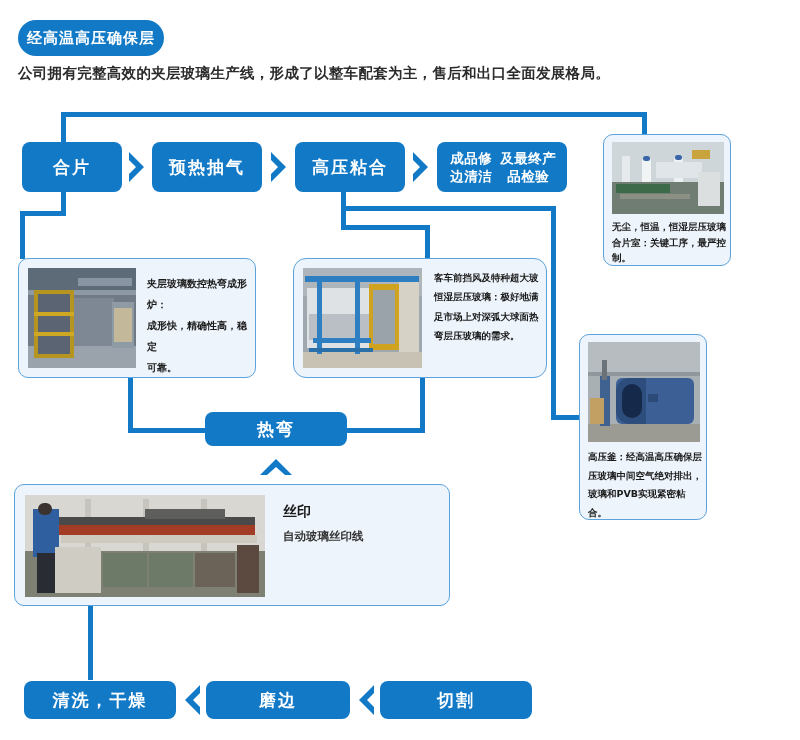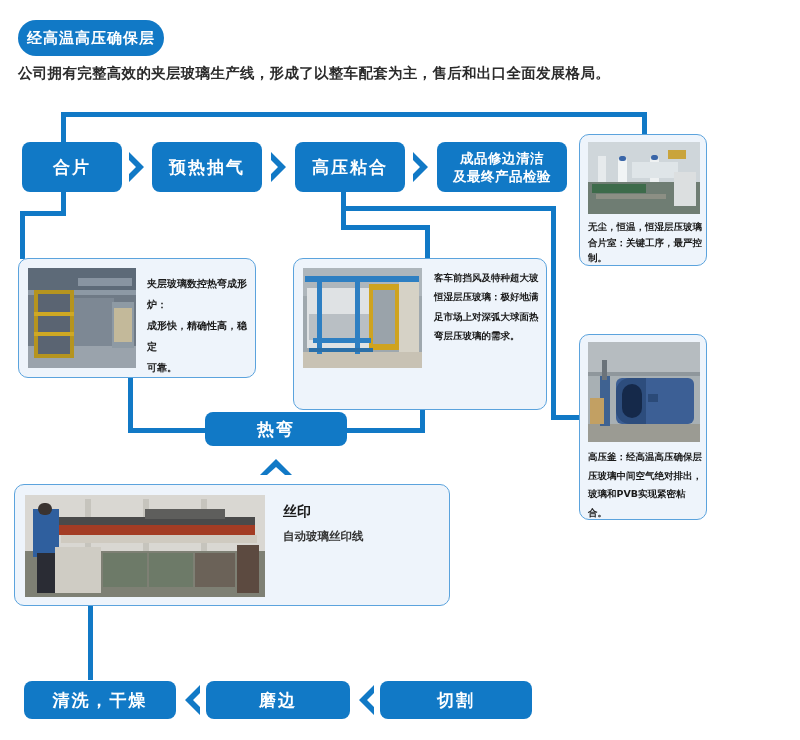--- a/index.html
+++ b/index.html
@@ -118,26 +118,26 @@
 <div class="abs pbox big" style="left:295px;top:142px;width:110px;height:50px;">
   <span>高压粘合</span>
 </div>
 
 <div class="abs chev" style="left:410px;top:150px;">
   <svg width="22" height="34" viewBox="0 0 22 34">
       <path d="M3 2 L18 17 L3 32 L3 24 L10 17 L3 10 Z" fill="#1179c6"></path>
     </svg>
 </div>
 
-<div class="abs pbox two-line" style="left:437px;top:142px;width:114px;height:50px;flex-direction:column;">
+<div class="abs pbox two-line" style="left:437px;top:142px;width:114px;height:50px;flex-direction:row;">
   <span>成品修边清洁</span>
   <span>及最终产品检验</span>
 </div>
 
-<div class="abs card" style="left:579px;top:134px;width:128px;height:132px;">
+<div class="abs card" style="left:603px;top:134px;width:128px;height:132px;">
   <div class="card-photo" style="position:absolute;left:8px;top:7px;width:112px;height:72px;background:#b9c3c9;">
     <div class="ph" style="left:0;top:0;width:112px;height:40px;background:#cfd6da;"></div>
     <div class="ph" style="left:0;top:40px;width:112px;height:32px;background:#6f7d73;"></div>
     <div class="ph" style="left:4px;top:42px;width:54px;height:9px;background:#3d6b4a;"></div>
     <div class="ph" style="left:8px;top:52px;width:70px;height:5px;background:#8c8f84;"></div>
     <div class="ph" style="left:10px;top:14px;width:8px;height:26px;background:#e6eaec;"></div>
     <div class="ph" style="left:30px;top:16px;width:9px;height:24px;background:#f1f4f5;border-radius:3px 3px 0 0;"></div>
     <div class="ph" style="left:31px;top:14px;width:7px;height:5px;background:#3a66a8;border-radius:3px;"></div>
     <div class="ph" style="left:62px;top:15px;width:9px;height:25px;background:#eef1f2;border-radius:3px 3px 0 0;"></div>
     <div class="ph" style="left:63px;top:13px;width:7px;height:5px;background:#3a66a8;border-radius:3px;"></div>
@@ -166,21 +166,21 @@
     <div class="ph" style="left:50px;top:10px;width:54px;height:8px;background:#8894a1;"></div>
     <div class="ph" style="left:86px;top:40px;width:18px;height:34px;background:#c3b99a;"></div>
   </div>
   <div class="card-text" style="position:absolute;left:128px;top:14px;width:106px;font-size:10px;line-height:2.1;">
     <div>夹层玻璃数控热弯成形炉：</div>
     <div>成形快，精确性高，稳定</div>
     <div>可靠。</div>
   </div>
 </div>
 
-<div class="abs card" style="left:293px;top:258px;width:254px;height:152px;">
+<div class="abs card" style="left:293px;top:258px;width:254px;height:120px;border-radius:13px;">
   <div class="card-photo" style="position:absolute;left:9px;top:9px;width:119px;height:100px;background:#9fa8ae;">
     <div class="ph" style="left:0;top:0;width:119px;height:28px;background:#aeb6bc;"></div>
     <div class="ph" style="left:0;top:84px;width:119px;height:16px;background:#c8c2b4;"></div>
     <div class="ph" style="left:4px;top:20px;width:64px;height:60px;background:#dfe2e4;"></div>
     <div class="ph" style="left:6px;top:46px;width:60px;height:26px;background:#b9bfc4;"></div>
     <div class="ph" style="left:66px;top:16px;width:30px;height:66px;background:#cfa31f;"></div>
     <div class="ph" style="left:70px;top:22px;width:22px;height:54px;background:#9aa3aa;"></div>
     <div class="ph" style="left:96px;top:14px;width:20px;height:70px;background:#d6d2c6;"></div>
     <div class="ph" style="left:2px;top:8px;width:114px;height:6px;background:#2e7fc2;"></div>
     <div class="ph" style="left:14px;top:12px;width:5px;height:74px;background:#2e7fc2;"></div>

